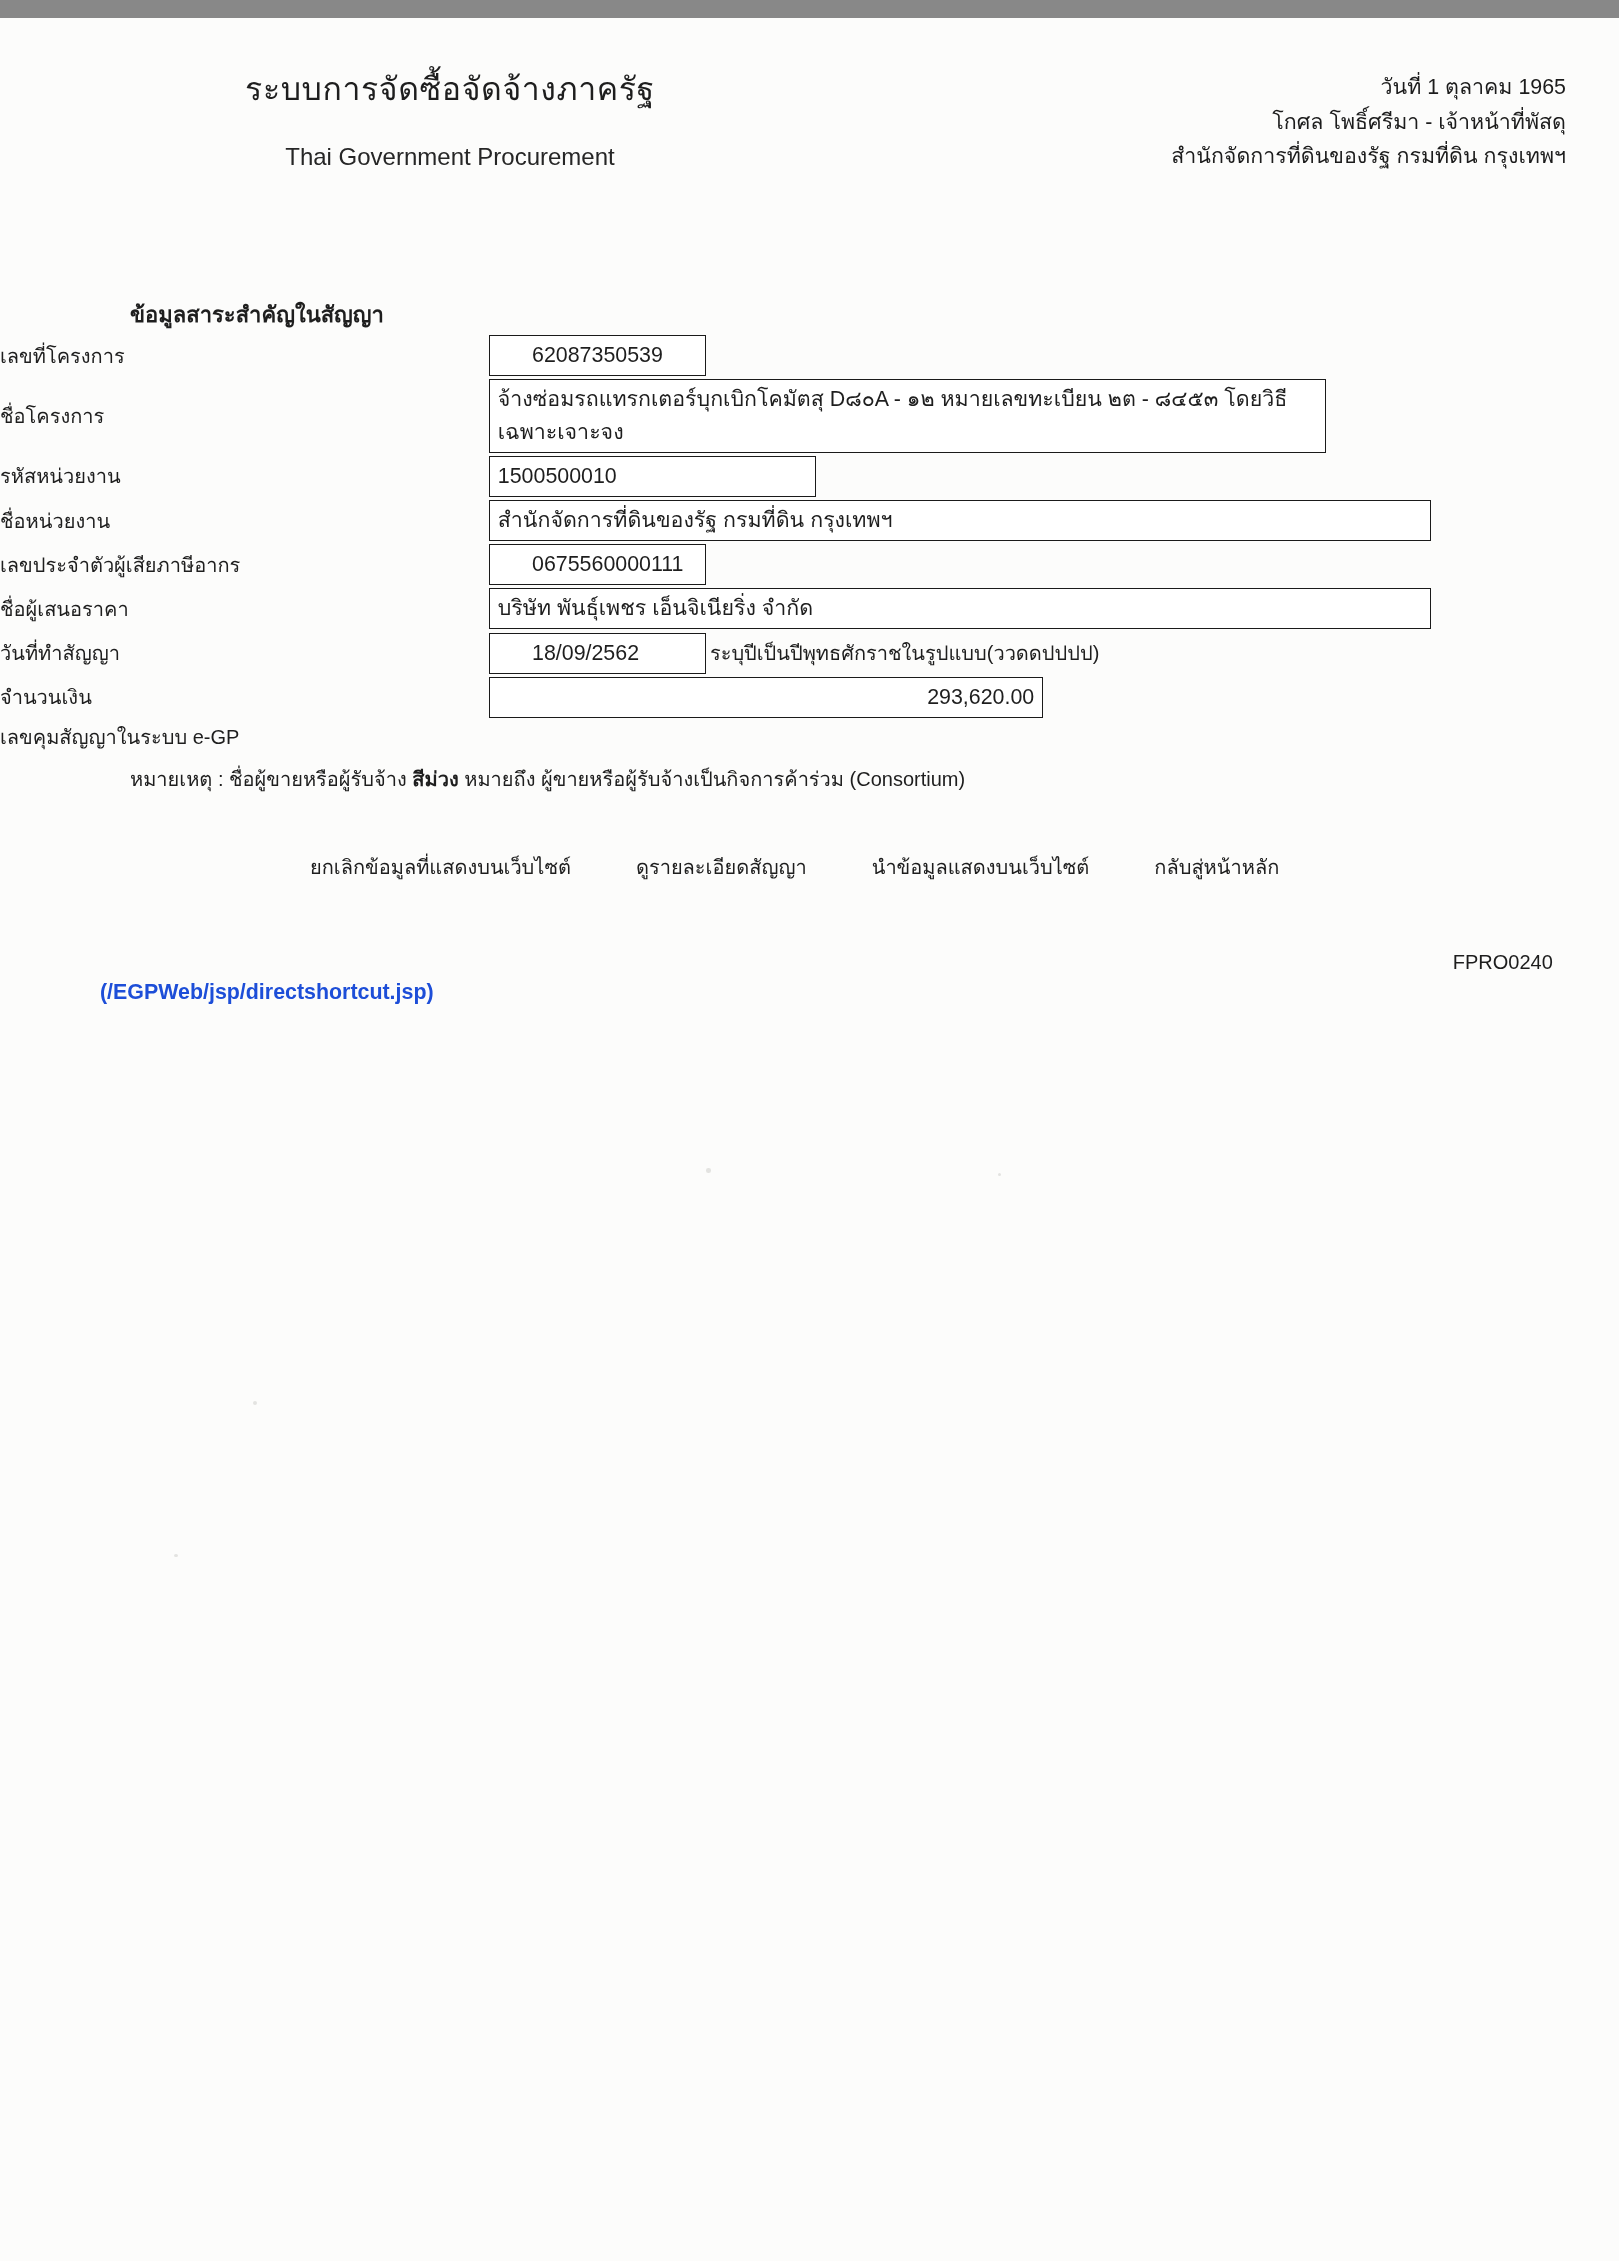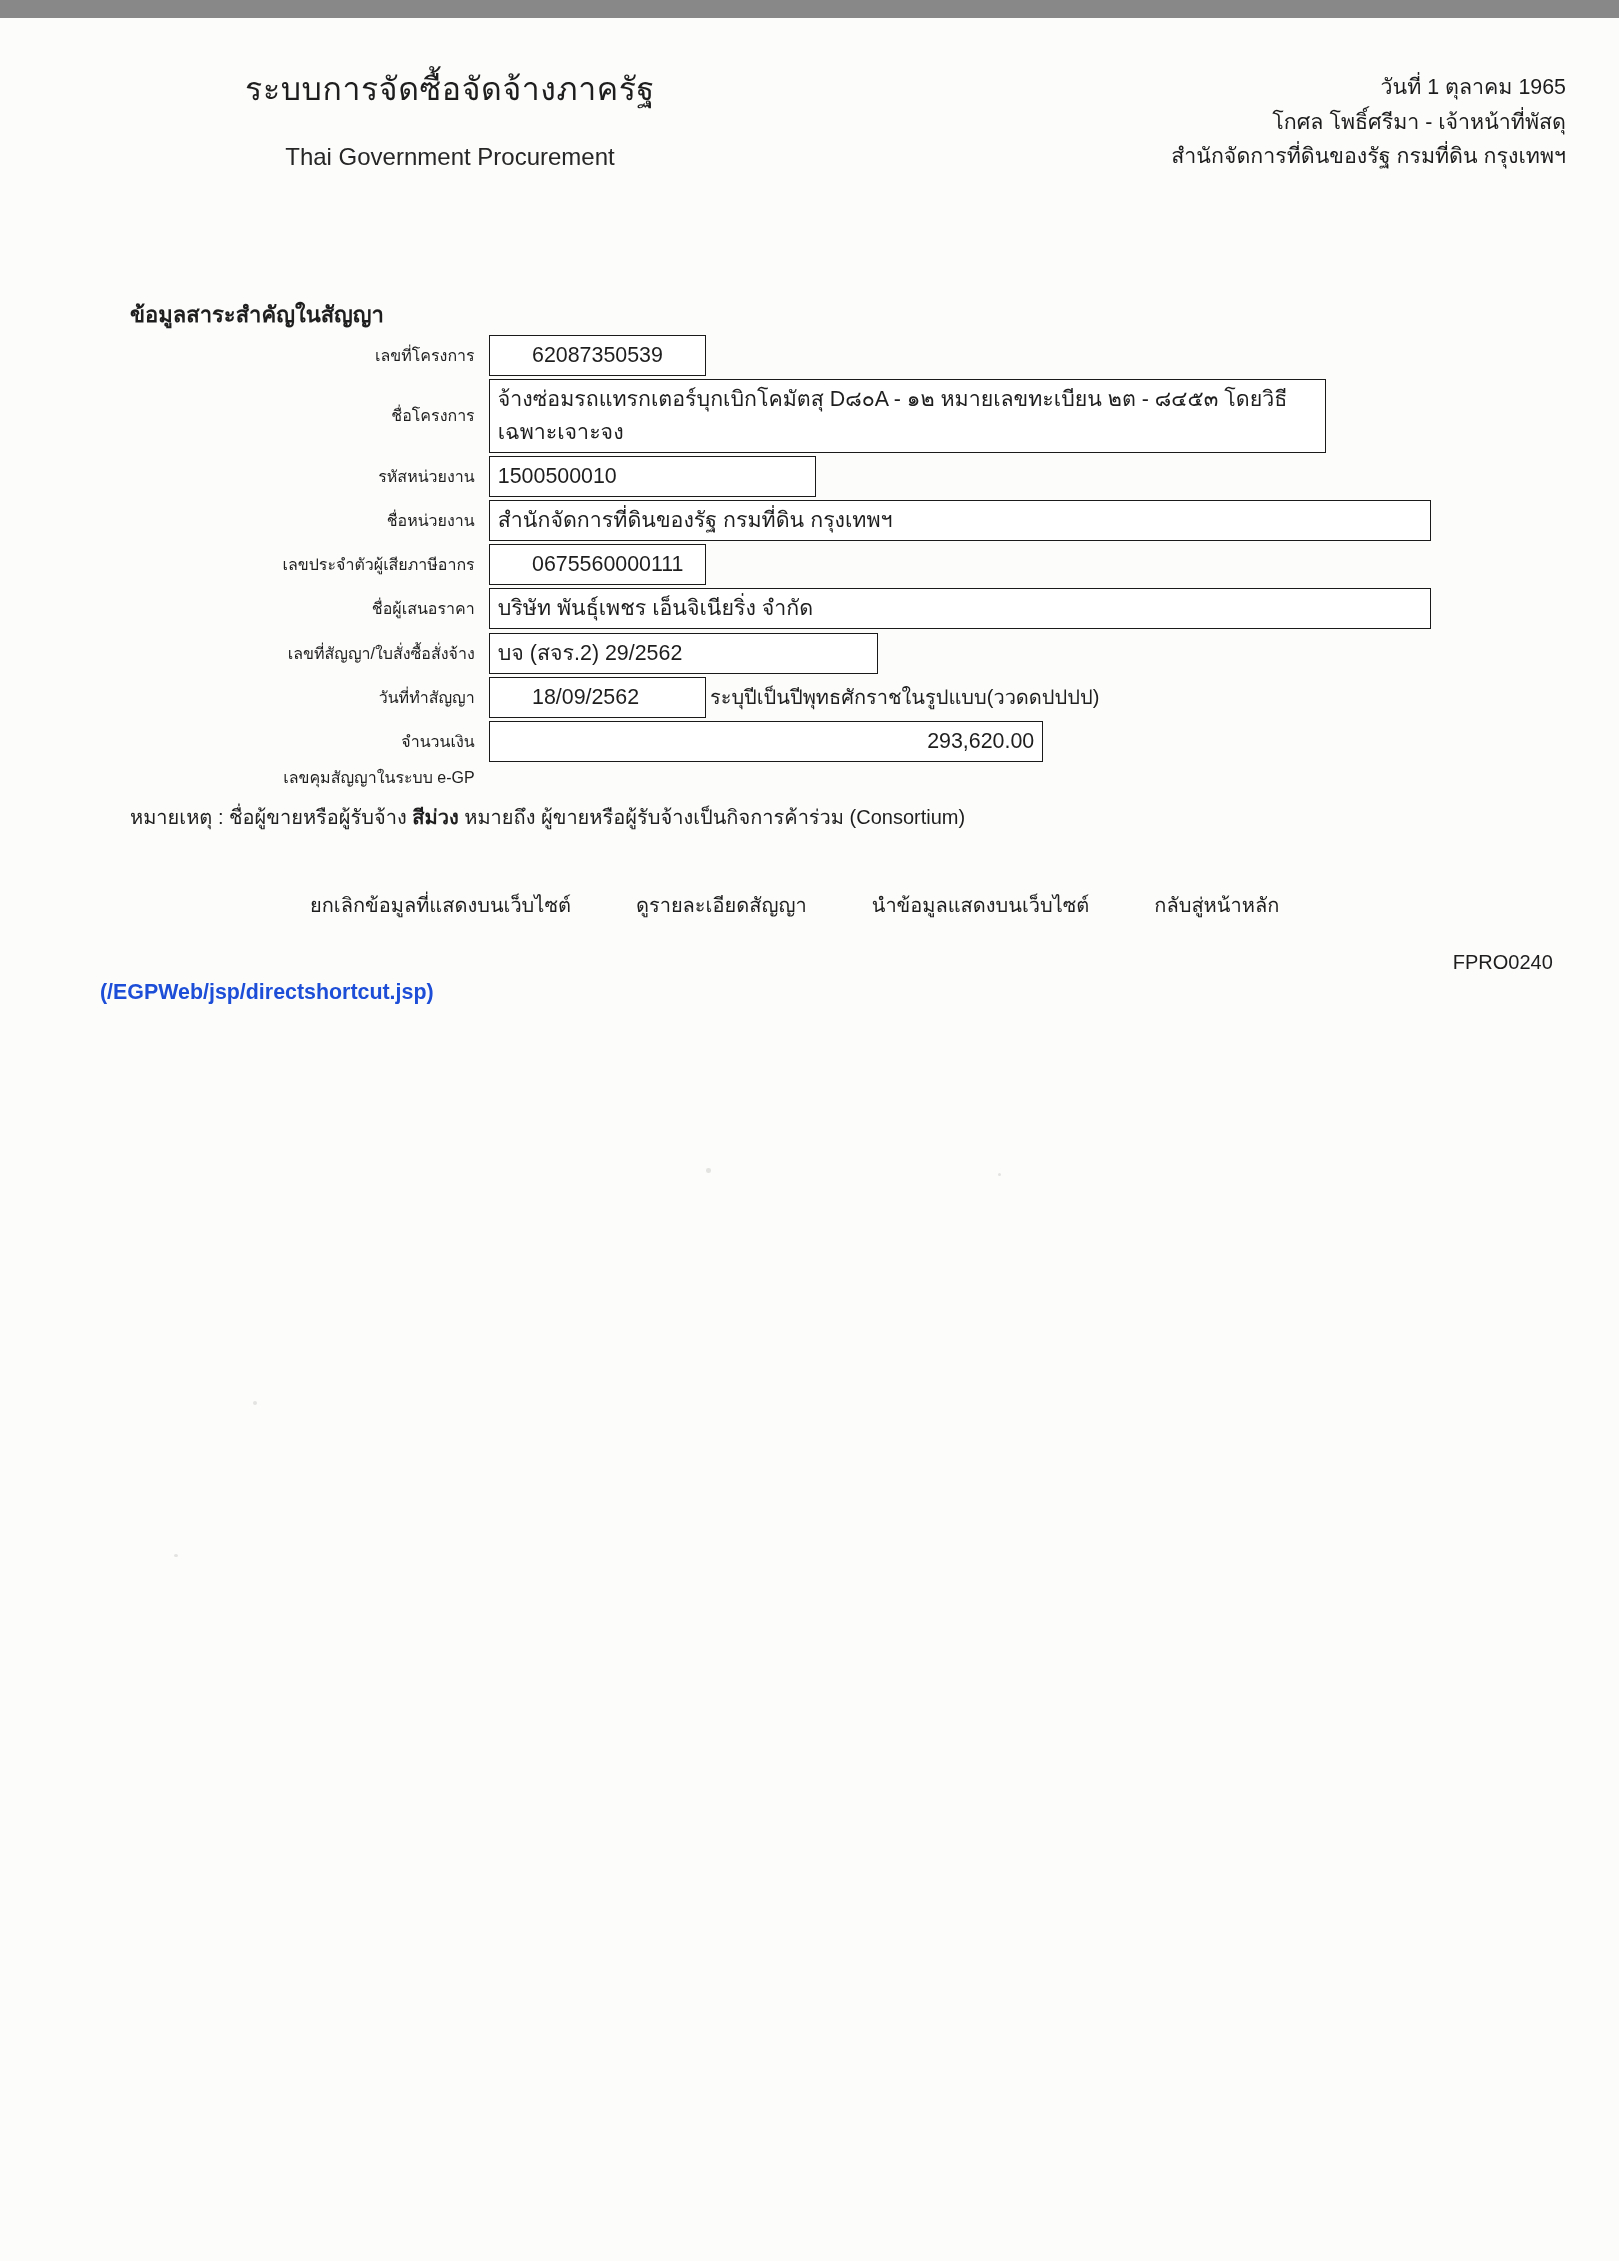--- a/index.html
+++ b/index.html
@@ -31,22 +31,22 @@
     position:absolute; top:279px; left:130px;
     font-size:22px; font-weight:bold;
   }
 
   
   .form-area { position:absolute; top:317px; left:0; right:0; }
 
   .frow { display:flex; align-items:center; margin-bottom:3.2px; }
   .flabel {
     width:489px; box-sizing:border-box;
-    text-align:right; padding-right:14.3px;
-    font-size:16px; flex-shrink:0;
+    padding-right:14.3px;
+    font-size:20px; flex-shrink:0;
   }
   .fbox {
     border:1.9px solid #1a1a1a; background:#fff;
     box-sizing:border-box;
     min-height:41px;
     display:flex; align-items:center;
     padding:2.6px 7.8px;
     font-size:21.4px; line-height:1.55;
   }
   .w-nar   { width:217px;padding-left:42px; }
@@ -130,24 +130,20 @@
     <div class="frow">
       <div class="flabel">เลขประจำตัวผู้เสียภาษีอากร</div>
       <div class="fbox w-nar">0675560000111</div>
     </div>
 
     <div class="frow">
       <div class="flabel">ชื่อผู้เสนอราคา</div>
       <div class="fbox w-full">บริษัท พันธุ์เพชร เอ็นจิเนียริ่ง จำกัด</div>
     </div>
 
-    <div class="frow">
-      <div class="flabel">เลขที่สัญญา/ใบสั่งซื้อสั่งจ้าง</div>
-      <div class="fbox w-mid">บจ (สจร.2) 29/2562</div>
-    </div>
 
     <div class="frow">
       <div class="flabel">วันที่ทำสัญญา</div>
       <div class="fbox w-nar">18/09/2562</div>
       <div class="fhint">ระบุปีเป็นปีพุทธศักราชในรูปแบบ(ววดดปปปป)</div>
     </div>
 
     <div class="frow">
       <div class="flabel">จำนวนเงิน</div>
       <div class="fbox w-amt">293,620.00</div>

